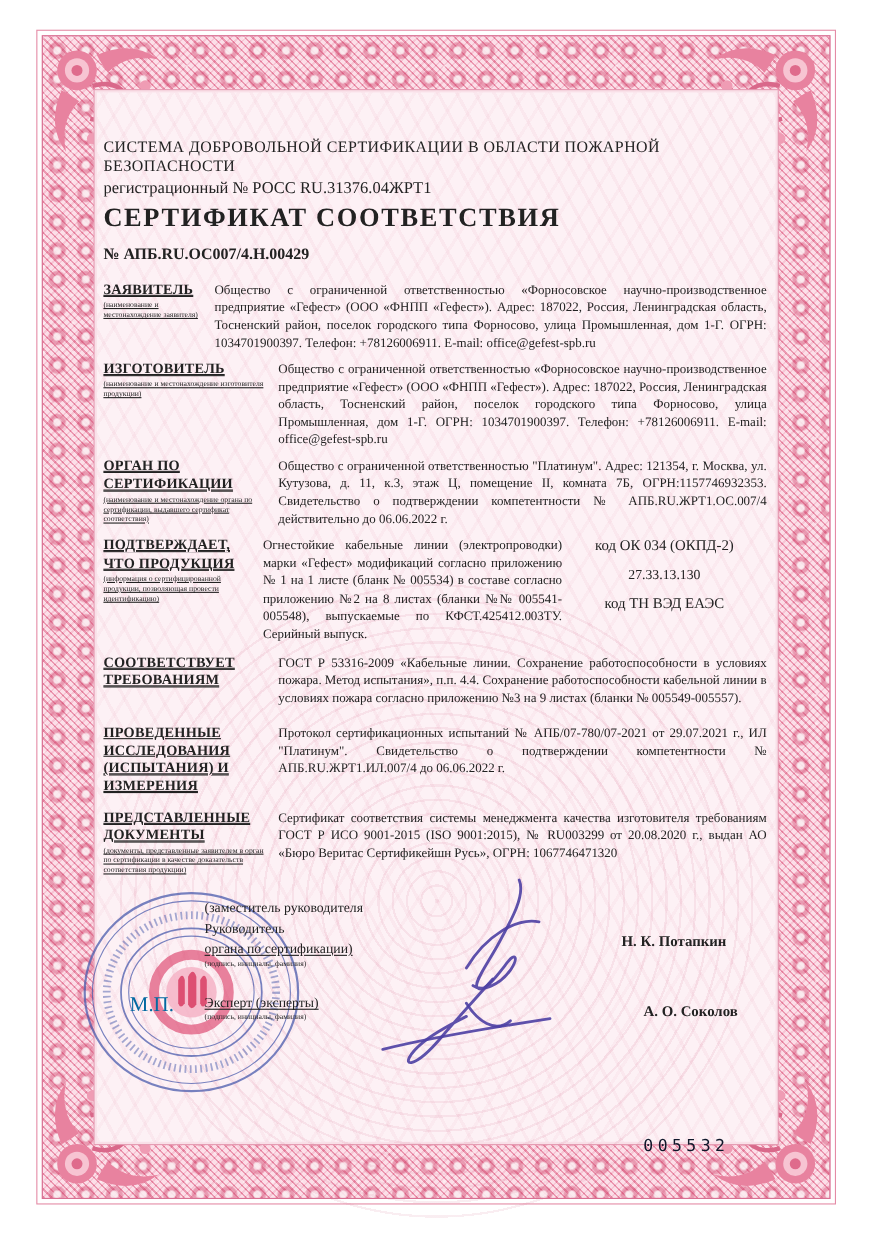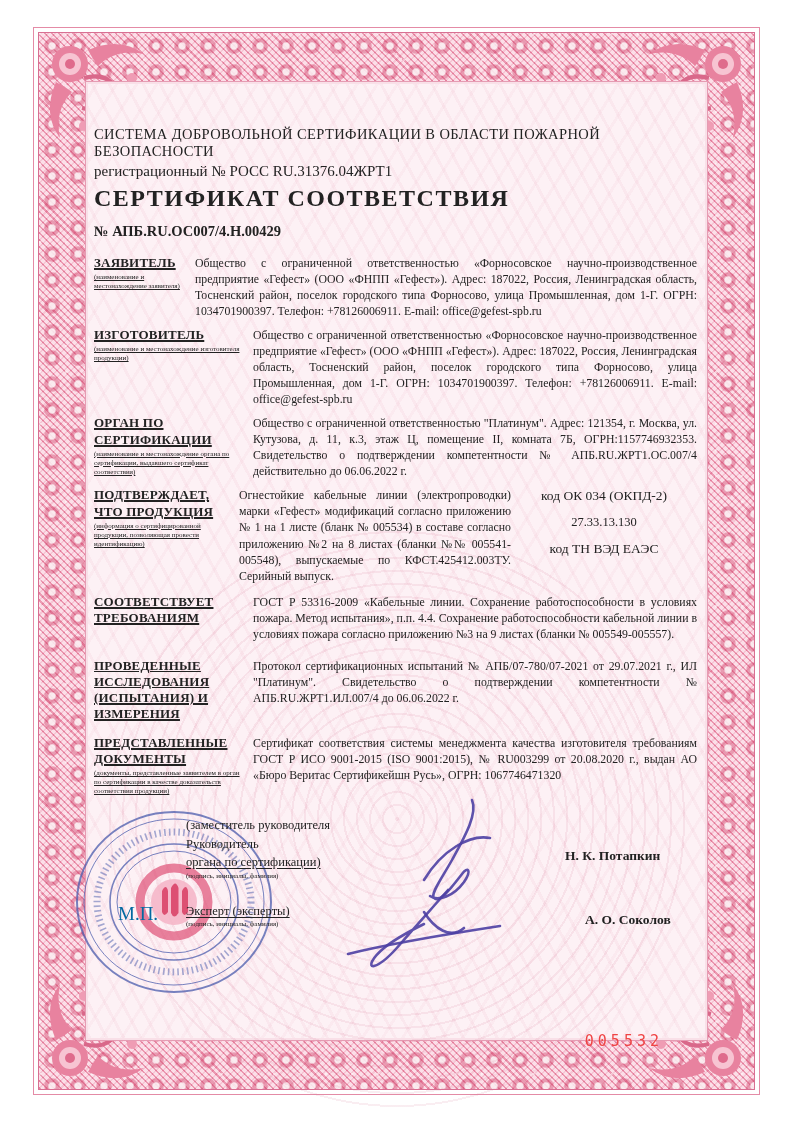--- a/index.html
+++ b/index.html
@@ -100,21 +100,21 @@
   .expert-block{position:absolute;left:92px;top:96px;width:200px;font-size:12.5px;}
   .name1{position:absolute;left:471px;top:40px;font-size:13.5px;font-weight:bold;}
   .name2{position:absolute;left:471px;top:104px;font-size:13.5px;font-weight:bold;margin-left:20px;}
   .autograph1{position:absolute;left:300px;top:-14px;width:120px;height:126px;}
   .autograph2{position:absolute;left:244px;top:76px;width:170px;height:86px;}
   .autograph1 svg,.autograph2 svg{width:100%;height:100%;display:block;}
   
   .serial{
     position:absolute;right:130px;bottom:72px;
     font-family:"DejaVu Sans Mono",monospace;
-    font-size:15px;letter-spacing:4px;color:#ef4444;
+    font-size:15px;letter-spacing:4px;color:#0f172a;
   }
   .u{text-decoration:underline;text-underline-offset:2px;}
 </style>
 </head>
 <body>
 
 <div class="page">
   <div class="frame"></div>
   <div class="band"></div>
 

